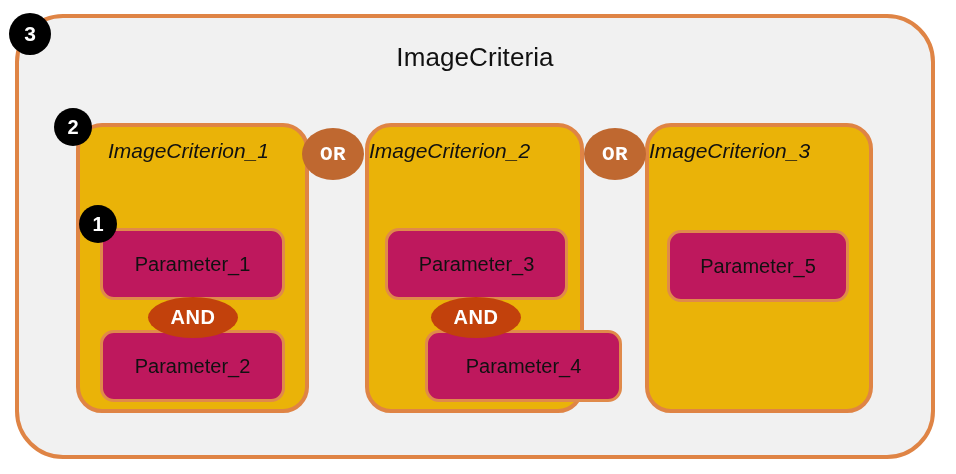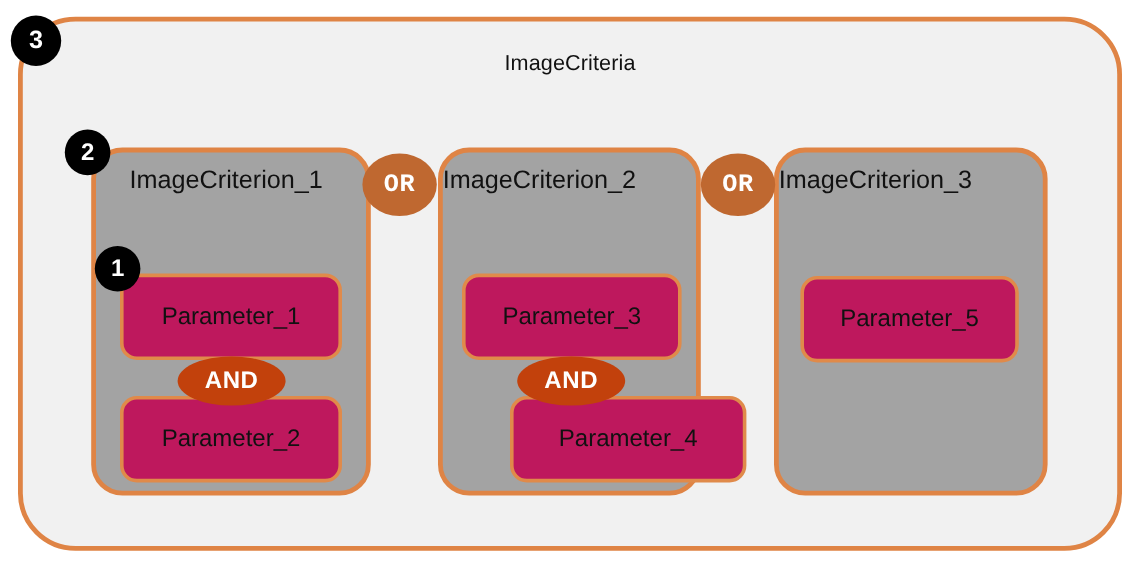--- a/index.html
+++ b/index.html
@@ -29,32 +29,33 @@
     background: #f1f1f1;
     border: 4px solid #df8445;
     border-radius: 48px;
   }
   .outer-title {
     position: absolute;
     left: 0;
     right: 0;
     top: 24px;
     text-align: center;
-    font-size: 18px;
+    font-size: 26px;
     color: #111111;
     letter-spacing: 0.1px;
   }
 
   
   .criterion {
     position: absolute;
     box-sizing: border-box;
-    background: #a3a3a3;
+    background: #eab308;
     border: 4px solid #df8445;
     border-radius: 26px;
+    font-style: italic;
   }
   .criterion-title {
     position: absolute;
     left: 0;
     right: 0;
     top: 12px;
     text-align: left;
     font-size: 21px;
     color: #111111;
     white-space: nowrap;

